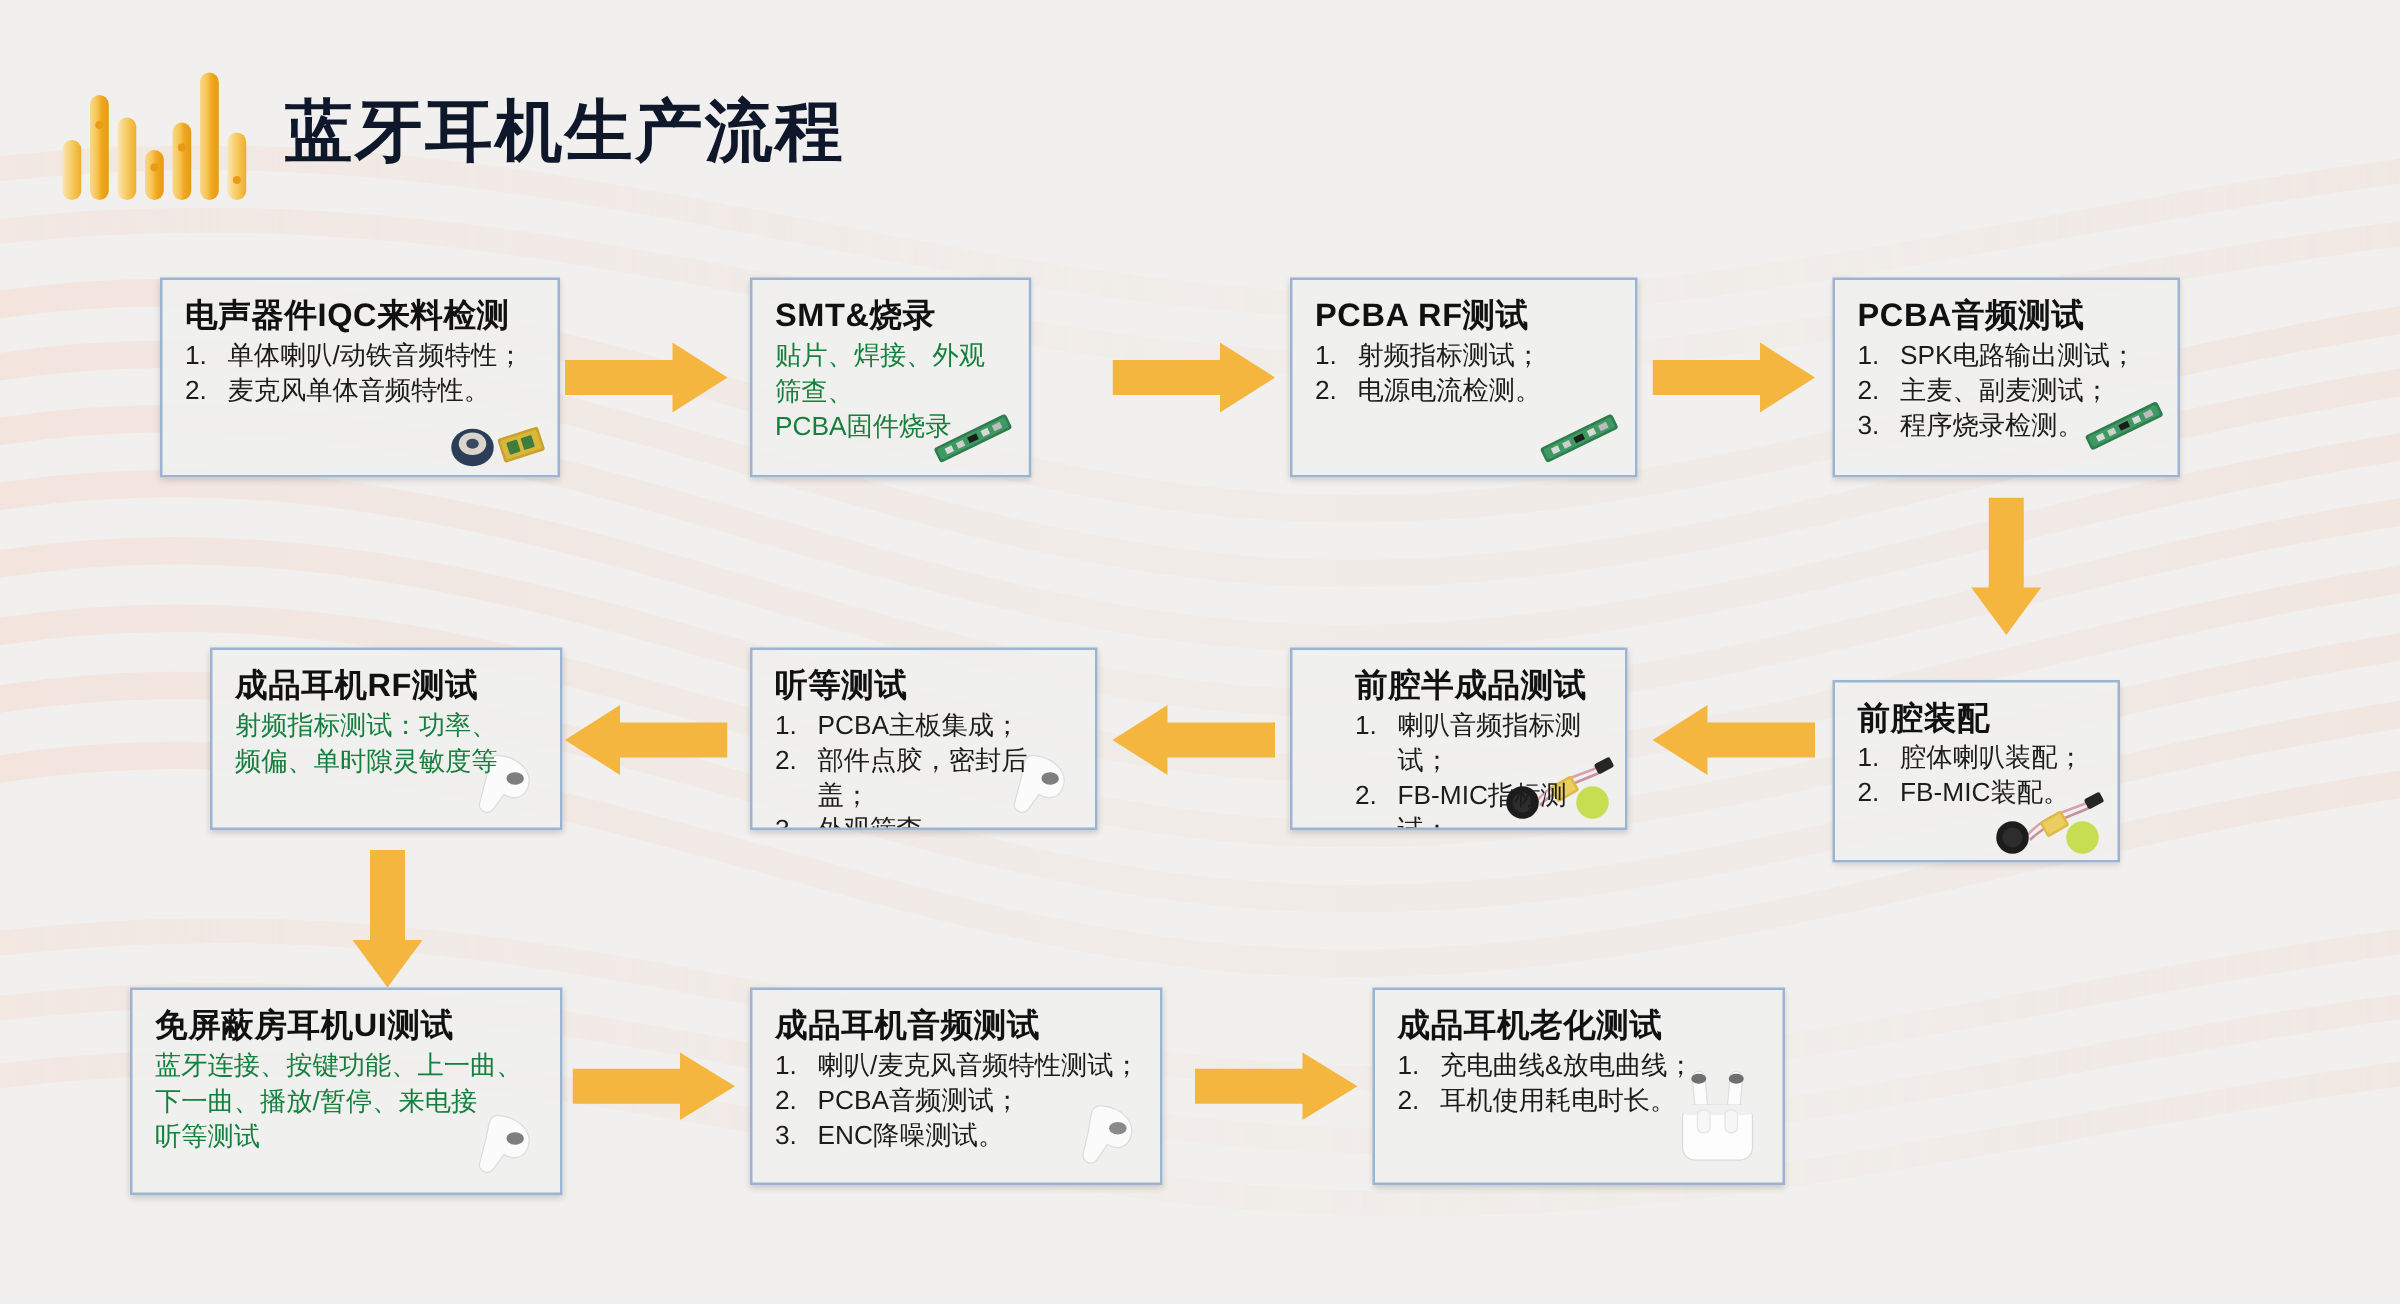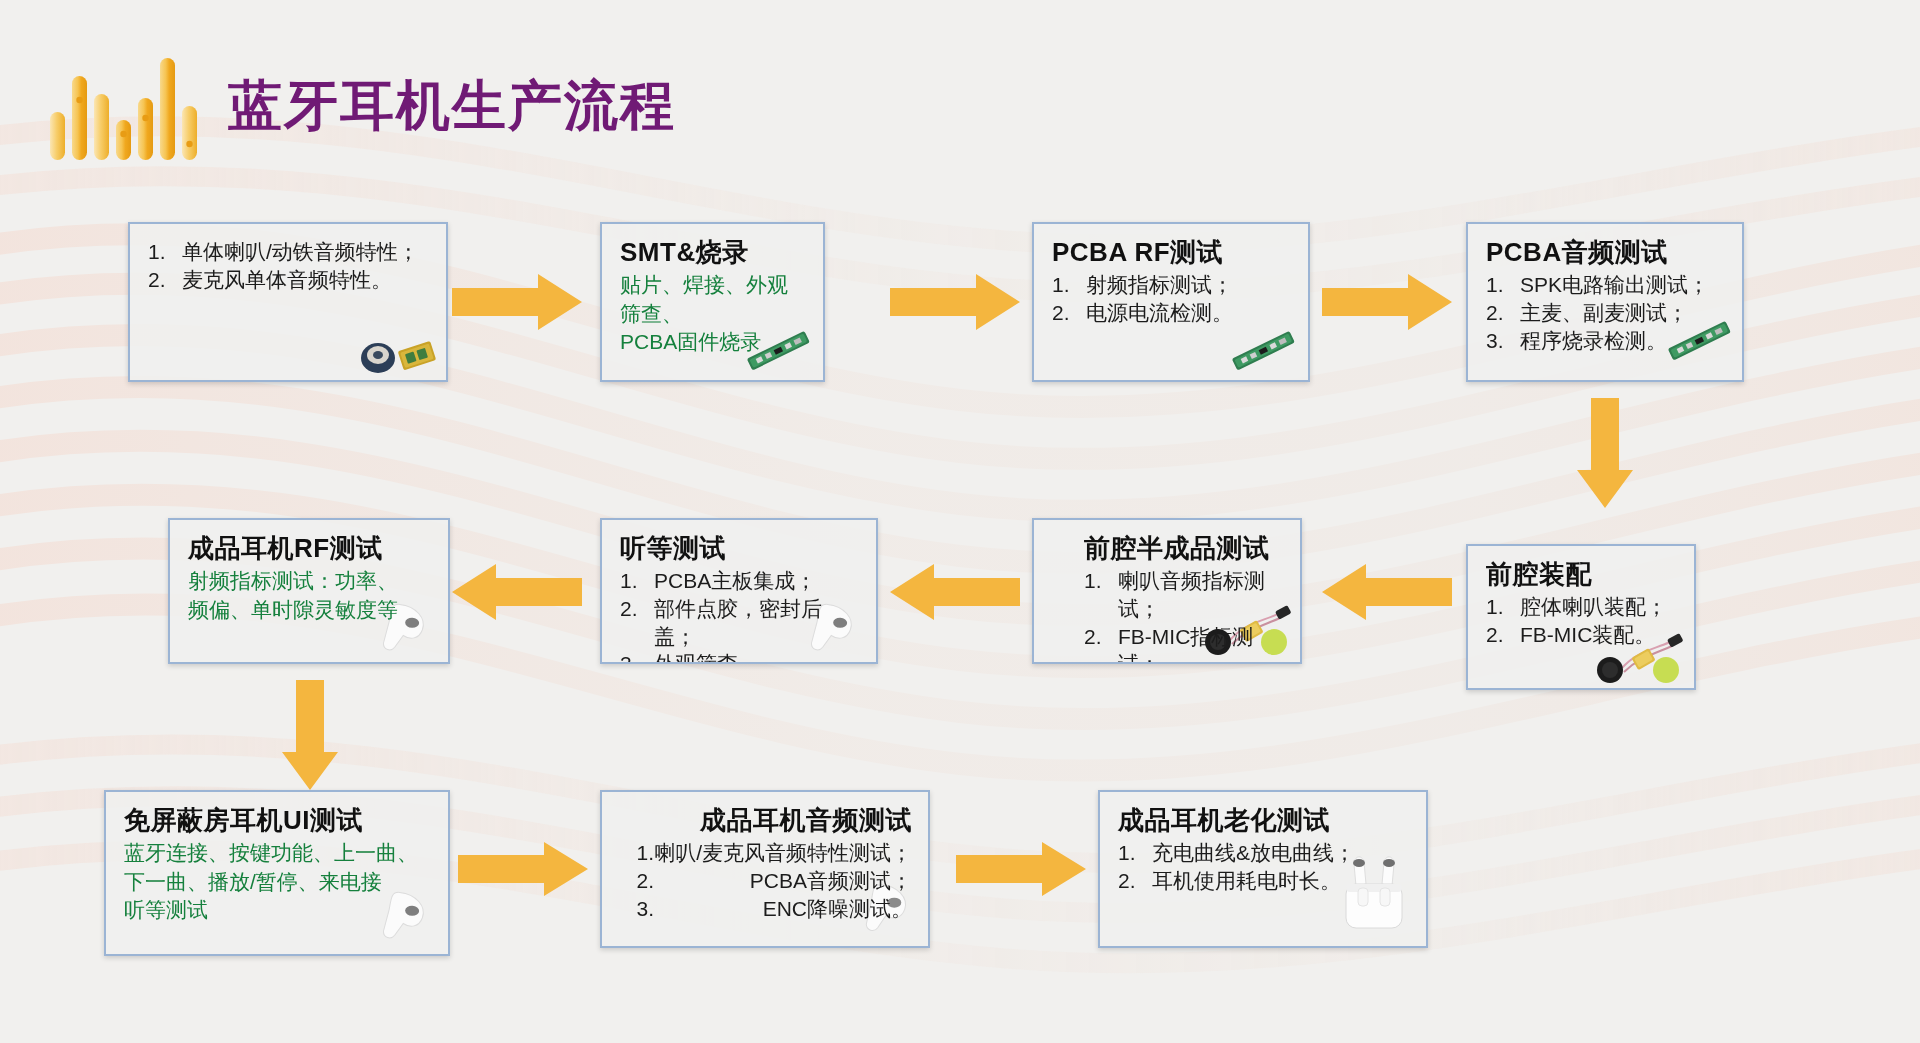--- a/index.html
+++ b/index.html
@@ -10,21 +10,21 @@
     overflow:hidden;
     position:relative;
   }
   
   #bg-waves{position:absolute;inset:0;width:1920px;height:1043px;z-index:0;}
   
   #header{position:absolute;left:0;top:0;width:1920px;height:180px;z-index:3;}
   #logo{position:absolute;left:48px;top:50px;width:160px;height:110px;}
   #page-title{
     position:absolute;left:228px;top:78px;
-    font-size:54px;font-weight:bold;color:#701a75;
+    font-size:54px;font-weight:bold;color:#0f172a;
     letter-spacing:2px;line-height:1;white-space:nowrap;
   }
   
   .node{
     position:absolute;z-index:2;
     border:2px solid #9bb4d4;
     background:rgba(240,240,239,.86);
     box-shadow:0 2px 5px rgba(0,0,0,.16);
     box-sizing:border-box;
     overflow:hidden;
@@ -110,20 +110,21 @@
       <circle cx="97.5" cy="68" r="3.2" fill="#e89c14"></circle>
       <circle cx="141.5" cy="94" r="3.2" fill="#e89c14"></circle>
     </g>
   </svg>
 
   <div id="page-title">蓝牙耳机生产流程</div>
 </div>
 
 <div class="node" style="left:128px;top:222px;width:320px;height:160px;">
   <div class="node-inner">
+    <div class="node-title">电声器件IQC来料检测</div>
     <div class="node-body">
       <div class="node-line">
         <span class="num">1.</span>
         <span class="txt">单体喇叭/动铁音频特性；</span>
       </div>
       <div class="node-line">
         <span class="num">2.</span>
         <span class="txt">麦克风单体音频特性。</span>
       </div>
     </div>
@@ -386,21 +387,21 @@
     </g>
   </svg>
 </div>
 
 <div class="arrow" style="left:458px;top:838px;width:130px;height:62px;">
   <svg viewBox="0 0 130 62" width="130" height="62">
     <polygon points="0,17 86,17 86,4 130,31 86,58 86,45 0,45" fill="#F4B63F"></polygon>
   </svg>
 </div>
 
-<div class="node" style="left:600px;top:790px;width:330px;height:158px;text-align:right;">
+<div class="node" style="left:600px;top:790px;width:330px;height:158px;">
   <div class="node-inner">
     <div class="node-title">成品耳机音频测试</div>
     <div class="node-body">
       <div class="node-line">
         <span class="num">1.</span>
         <span class="txt">喇叭/麦克风音频特性测试；</span>
       </div>
       <div class="node-line">
         <span class="num">2.</span>
         <span class="txt">PCBA音频测试；</span>

